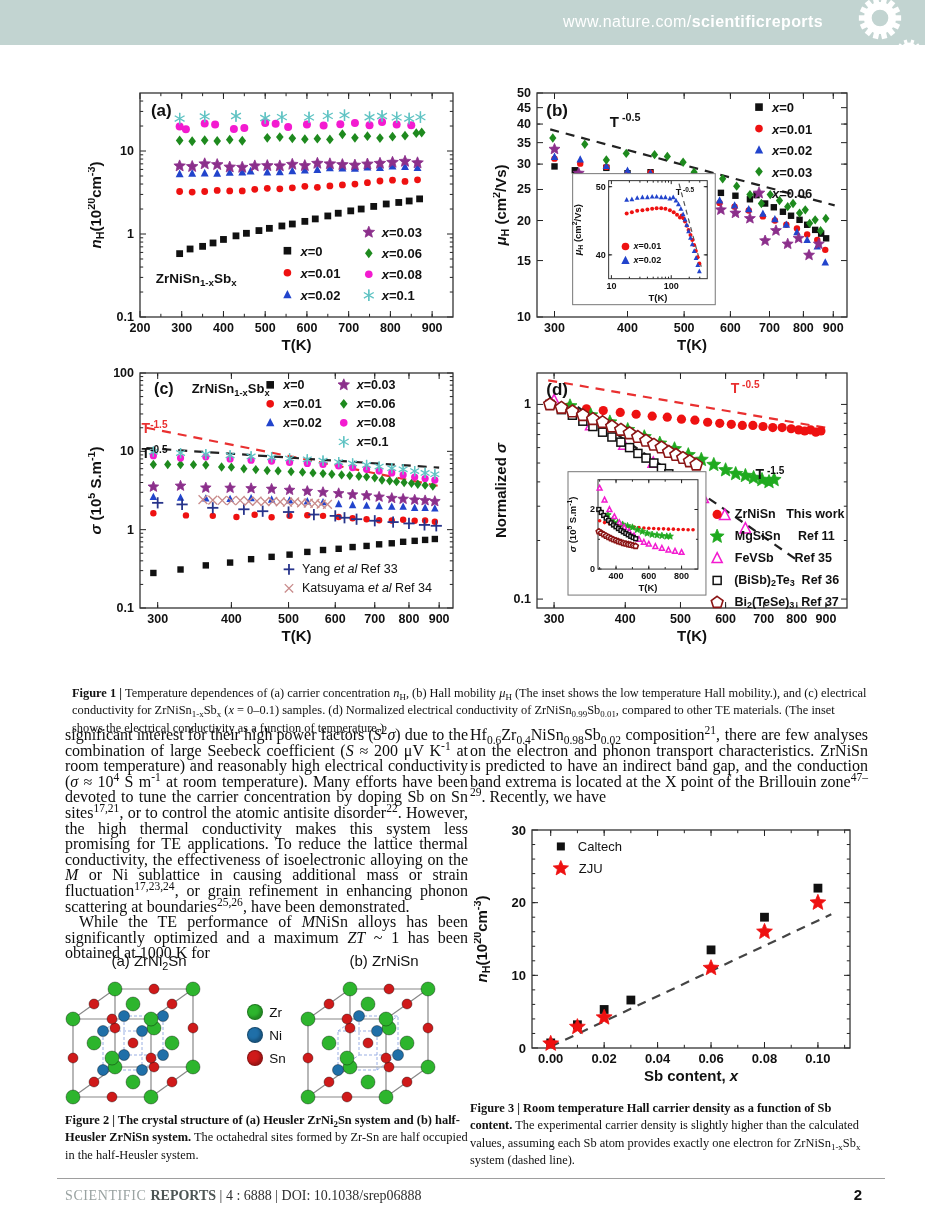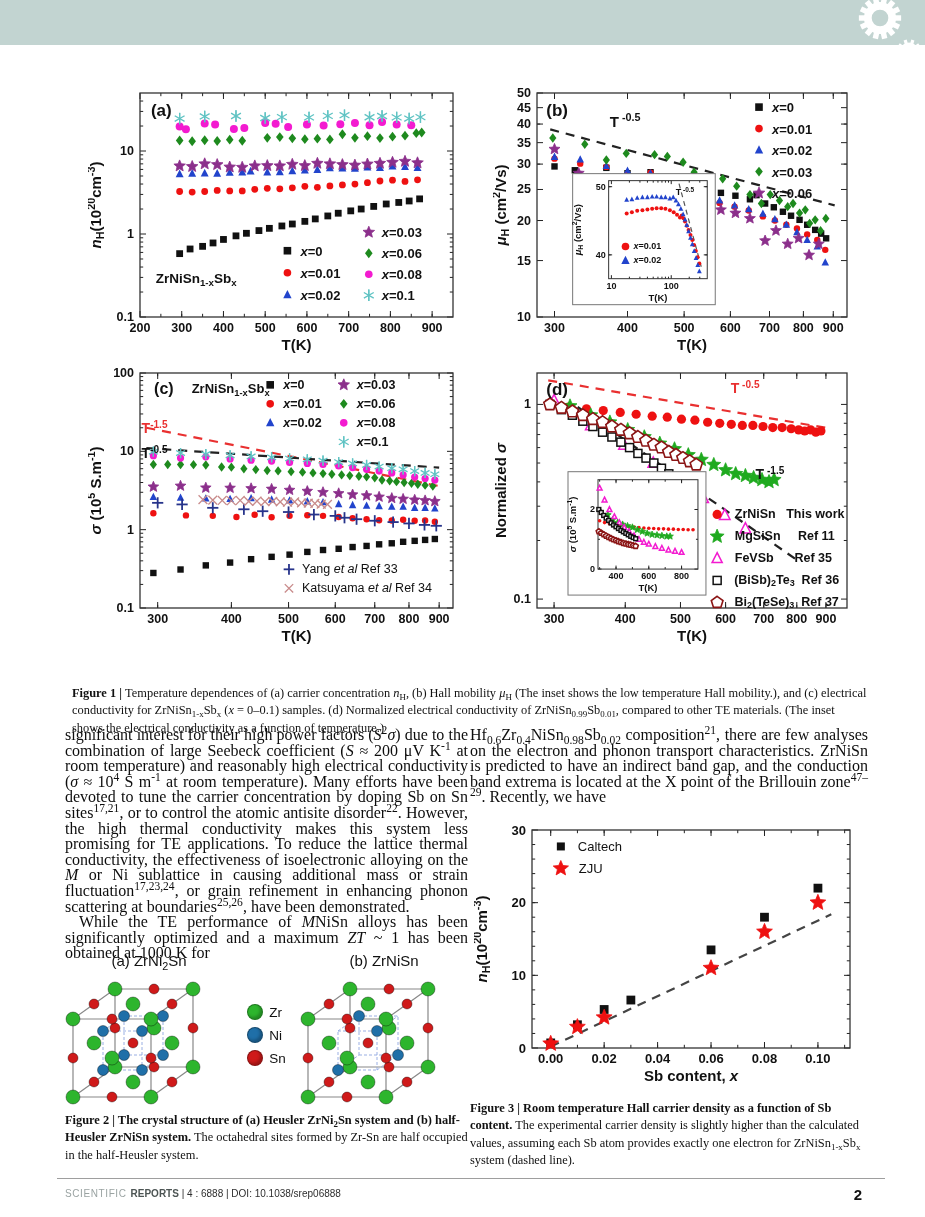--- a/index.html
+++ b/index.html
@@ -23,29 +23,30 @@
   .bodycol p + p{text-indent:14px;}
   
   .fig2{position:absolute;left:65px;top:952px;width:403px;height:156px;display:flex;align-items:flex-start;justify-content:space-between;}
   .crystal{width:168px;text-align:center;}
   .crystal .ctitle{font-family:"Liberation Sans",sans-serif;font-size:15px;color:#111;margin-bottom:0px;}
   .atomlegend{display:flex;flex-direction:column;gap:7px;margin-top:52px;}
   .atomrow{display:flex;align-items:center;gap:6px;font-family:"Liberation Sans",sans-serif;font-size:13.5px;color:#111;}
   .swatch{width:14px;height:14px;border-radius:50%;border:1px solid rgba(0,0,0,.35);box-shadow:inset -2px -2px 3px rgba(0,0,0,.25);}
   
   .footrule{position:absolute;left:57px;right:40px;top:1178px;border-top:1px solid #9e9e9e;}
-  .footer{position:absolute;left:65px;top:1188px;font-family:Liberation Sans, sans-serif;font-size:10px;color:#2e2e2e;}
+  .footer{position:absolute;left:65px;top:1188px;font-family:Liberation Serif, serif;font-size:14px;color:#2e2e2e;}
   .footer .j1{color:#9aa3a2;letter-spacing:.6px;}
   .footer .j2{color:#4d5554;font-weight:700;margin-left:4px;}
   .pagenum{position:absolute;right:63px;top:1186px;font-family:"Liberation Sans",sans-serif;font-weight:700;font-size:15px;color:#111;}
 </style>
 </head>
 <body>
 
 <div class="header">
+  <div class="url"><span>www.nature.com/</span><b>scientificreports</b></div>
   <svg class="gearsvg" id="gears" width="130" height="70">
       <line x1="96.2" y1="18" x2="106.12" y2="18" stroke="#fff" stroke-width="5.44"></line>
       <line x1="95.0908513205071" y1="22.85949787811665" x2="104.02846249009909" y2="27.163624570162828" stroke="#fff" stroke-width="5.44"></line>
       <line x1="91.98308578081782" y1="26.756512603641934" x2="98.16810461525645" y2="34.512280909724794" stroke="#fff" stroke-width="5.44"></line>
       <line x1="87.49223446031073" y1="28.919192616436426" x2="89.69964212515737" y2="38.59047750528012" stroke="#fff" stroke-width="5.44"></line>
       <line x1="82.50776553968927" y1="28.919192616436426" x2="80.30035787484265" y2="38.59047750528012" stroke="#fff" stroke-width="5.44"></line>
       <line x1="78.01691421918218" y1="26.756512603641934" x2="71.83189538474355" y2="34.512280909724794" stroke="#fff" stroke-width="5.44"></line>
       <line x1="74.90914867949292" y1="22.859497878116652" x2="65.97153750990091" y2="27.16362457016283" stroke="#fff" stroke-width="5.44"></line>
       <line x1="73.8" y1="18" x2="63.879999999999995" y2="18.000000000000004" stroke="#fff" stroke-width="5.44"></line>
       <line x1="74.9091486794929" y1="13.140502121883351" x2="65.97153750990091" y2="8.836375429837174" stroke="#fff" stroke-width="5.44"></line>

